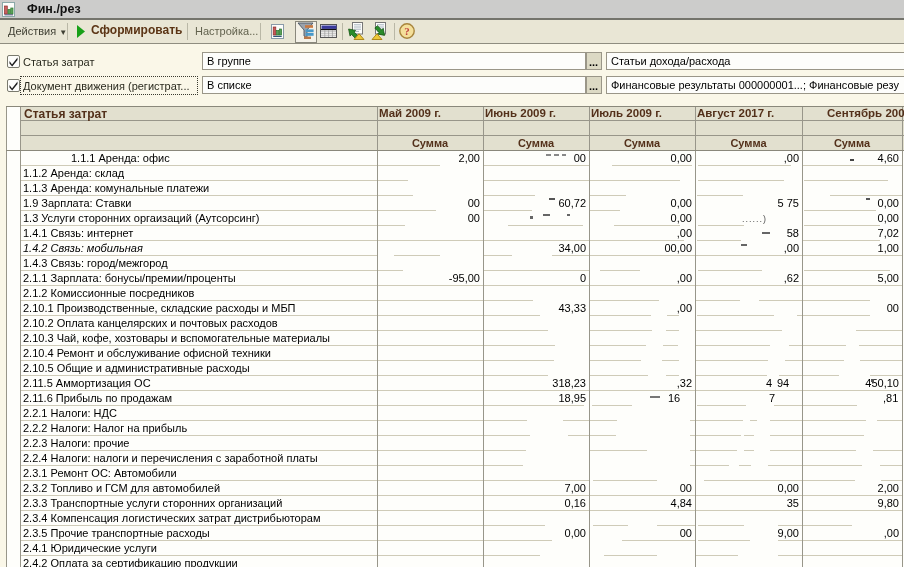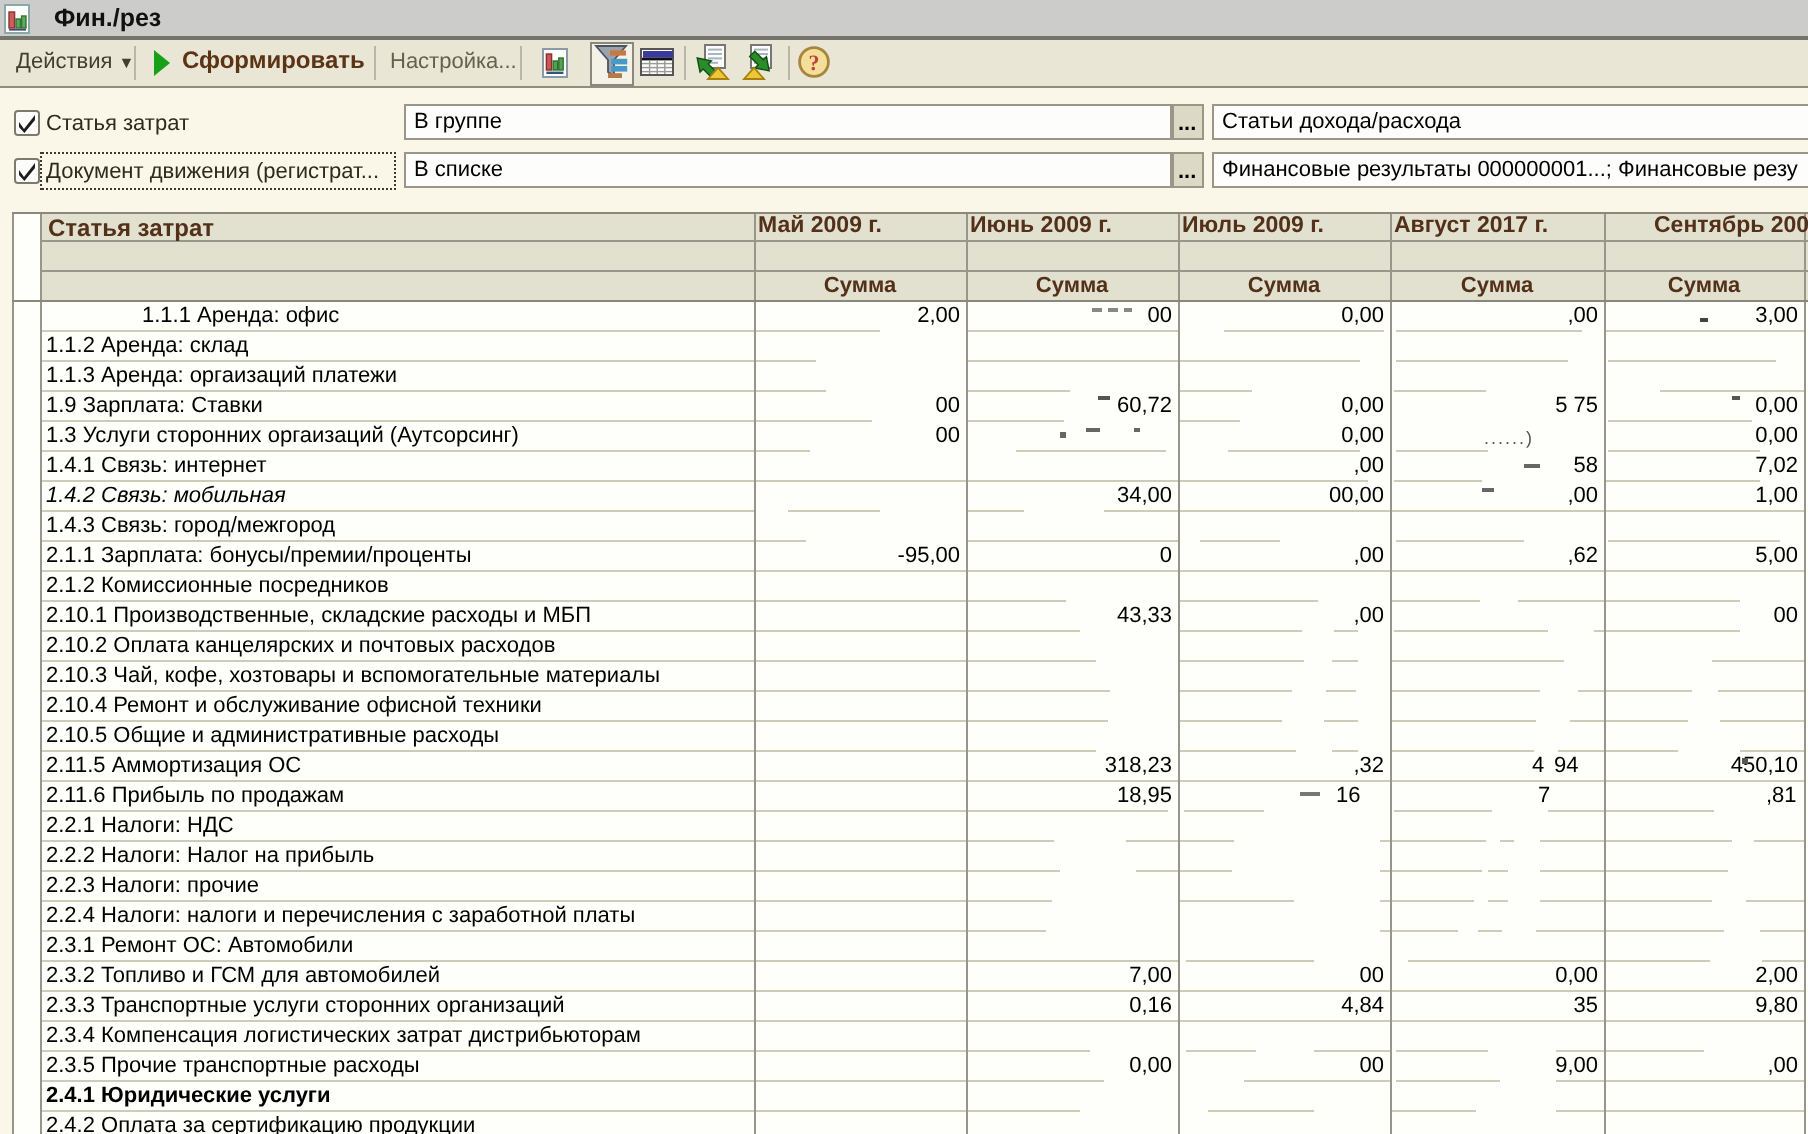--- a/index.html
+++ b/index.html
@@ -319,21 +319,21 @@
 <div class="vl" style="left:6px;top:106px;height:461px;"></div>
 <div class="vl" style="left:20px;top:106px;height:461px;"></div>
 <div class="vl" style="left:377px;top:106px;height:461px;"></div>
 <div class="vl" style="left:483px;top:106px;height:461px;"></div>
 <div class="vl" style="left:589px;top:106px;height:461px;"></div>
 <div class="vl" style="left:695px;top:106px;height:461px;"></div>
 <div class="vl" style="left:802px;top:106px;height:461px;"></div>
 <div class="vl" style="left:902px;top:106px;height:461px;"></div>
 <div class="tx" style="left:23px;top:152px;z-index:12;margin-left:48px;">1.1.1 Аренда: офис</div>
 <div class="tx" style="left:23px;top:167px;z-index:12;">1.1.2 Аренда: склад</div>
-<div class="tx" style="left:23px;top:182px;z-index:12;">1.1.3 Аренда: оргаизаций платежи</div>
+<div class="tx" style="left:23px;top:182px;z-index:12;">1.1.3 Аренда: комунальные платежи</div>
 <div class="tx" style="left:23px;top:197px;z-index:12;">1.9 Зарплата: Ставки</div>
 <div class="tx" style="left:23px;top:212px;z-index:12;text-align:right;">1.3 Услуги сторонних оргаизаций (Аутсорсинг)</div>
 <div class="tx" style="left:23px;top:227px;z-index:12;">1.4.1 Связь: интернет</div>
 <div class="tx" style="left:23px;top:242px;z-index:12;font-style:italic;">1.4.2 Связь: мобильная</div>
 <div class="tx" style="left:23px;top:257px;z-index:12;">1.4.3 Связь: город/межгород</div>
 <div class="tx" style="left:23px;top:272px;z-index:12;">2.1.1 Зарплата: бонусы/премии/проценты</div>
 <div class="tx" style="left:23px;top:287px;z-index:12;">2.1.2 Комиссионные посредников</div>
 <div class="tx" style="left:23px;top:302px;z-index:12;">2.10.1 Производственные, складские расходы и МБП</div>
 <div class="tx" style="left:23px;top:317px;z-index:12;">2.10.2 Оплата канцелярских и почтовых расходов</div>
 <div class="tx" style="left:23px;top:332px;z-index:12;">2.10.3 Чай, кофе, хозтовары и вспомогательные материалы</div>
@@ -343,27 +343,27 @@
 <div class="tx" style="left:23px;top:392px;z-index:12;">2.11.6 Прибыль по продажам</div>
 <div class="tx" style="left:23px;top:407px;z-index:12;">2.2.1 Налоги: НДС</div>
 <div class="tx" style="left:23px;top:422px;z-index:12;">2.2.2 Налоги: Налог на прибыль</div>
 <div class="tx" style="left:23px;top:437px;z-index:12;">2.2.3 Налоги: прочие</div>
 <div class="tx" style="left:23px;top:452px;z-index:12;">2.2.4 Налоги: налоги и перечисления с заработной платы</div>
 <div class="tx" style="left:23px;top:467px;z-index:12;">2.3.1 Ремонт ОС: Автомобили</div>
 <div class="tx" style="left:23px;top:482px;z-index:12;">2.3.2 Топливо и ГСМ для автомобилей</div>
 <div class="tx" style="left:23px;top:497px;z-index:12;">2.3.3 Транспортные услуги сторонних организаций</div>
 <div class="tx" style="left:23px;top:512px;z-index:12;">2.3.4 Компенсация логистических затрат дистрибьюторам</div>
 <div class="tx" style="left:23px;top:527px;z-index:12;">2.3.5 Прочие транспортные расходы</div>
-<div class="tx" style="left:23px;top:542px;z-index:12;font-weight:bold;">2.4.1 Юридические услуги</div>
+<div class="tx" style="left:23px;top:542px;z-index:12;">2.4.1 Юридические услуги</div>
 <div class="tx" style="left:23px;top:557px;z-index:12;">2.4.2 Оплата за сертификацию продукции</div>
 <div class="num" style="left:377px;top:152px;width:103px;z-index:25;">2,00</div>
 <div class="num" style="left:483px;top:152px;width:103px;z-index:25;">00</div>
 <div class="num" style="left:589px;top:152px;width:103px;z-index:25;">0,00</div>
 <div class="num" style="left:695px;top:152px;width:104px;z-index:25;">,00</div>
-<div class="num" style="left:802px;top:152px;width:97px;z-index:25;">3,00</div>
+<div class="num" style="left:802px;top:152px;width:97px;z-index:25;">4,60</div>
 <div class="num" style="left:377px;top:197px;width:103px;z-index:25;">00</div>
 <div class="num" style="left:483px;top:197px;width:103px;z-index:25;">60,72</div>
 <div class="num" style="left:589px;top:197px;width:103px;z-index:25;">0,00</div>
 <div class="num" style="left:695px;top:197px;width:104px;z-index:25;">5 75</div>
 <div class="num" style="left:802px;top:197px;width:97px;z-index:25;">0,00</div>
 <div class="num" style="left:377px;top:212px;width:103px;z-index:25;">00</div>
 <div class="num" style="left:589px;top:212px;width:103px;z-index:25;">0,00</div>
 <div class="num" style="left:802px;top:212px;width:97px;z-index:25;">0,00</div>
 <div class="num" style="left:589px;top:227px;width:103px;z-index:25;">,00</div>
 <div class="num" style="left:695px;top:227px;width:104px;z-index:25;">58</div>

